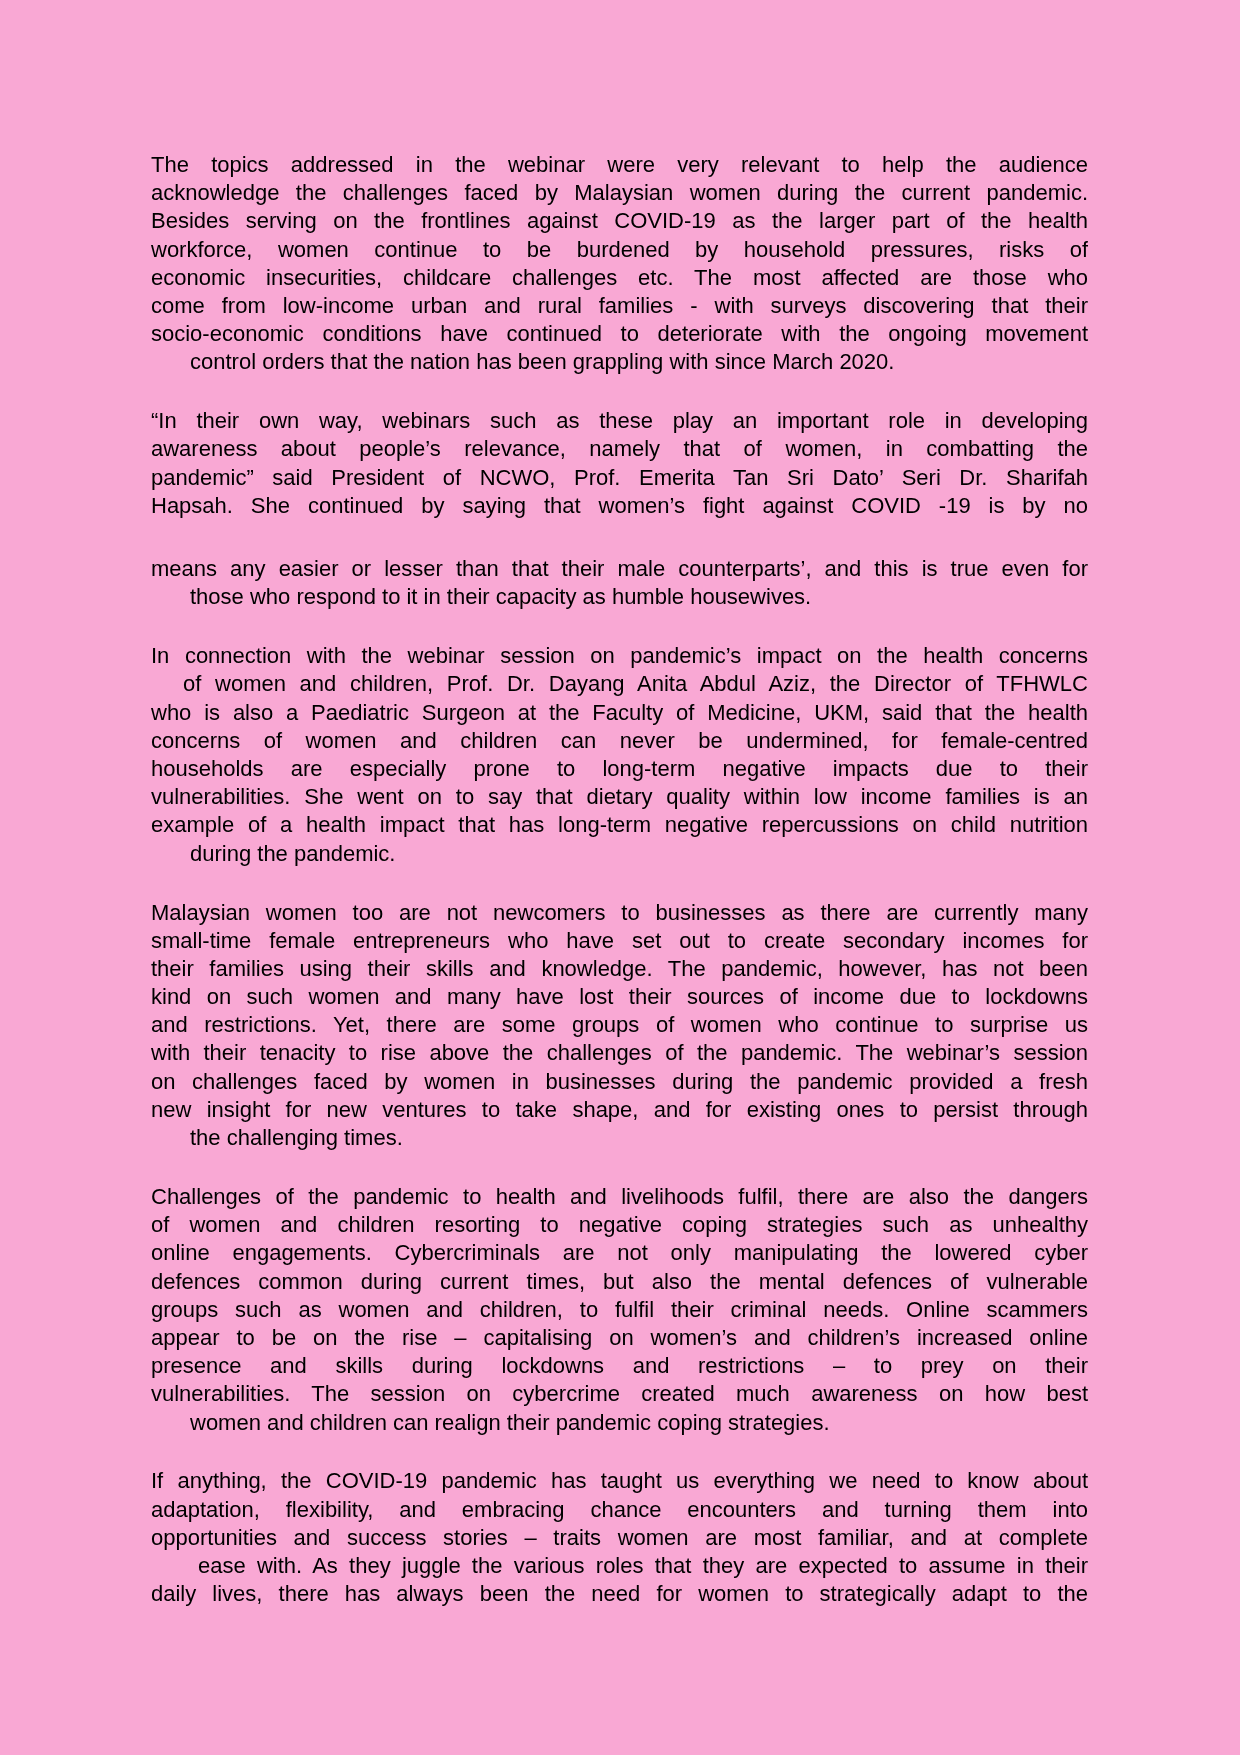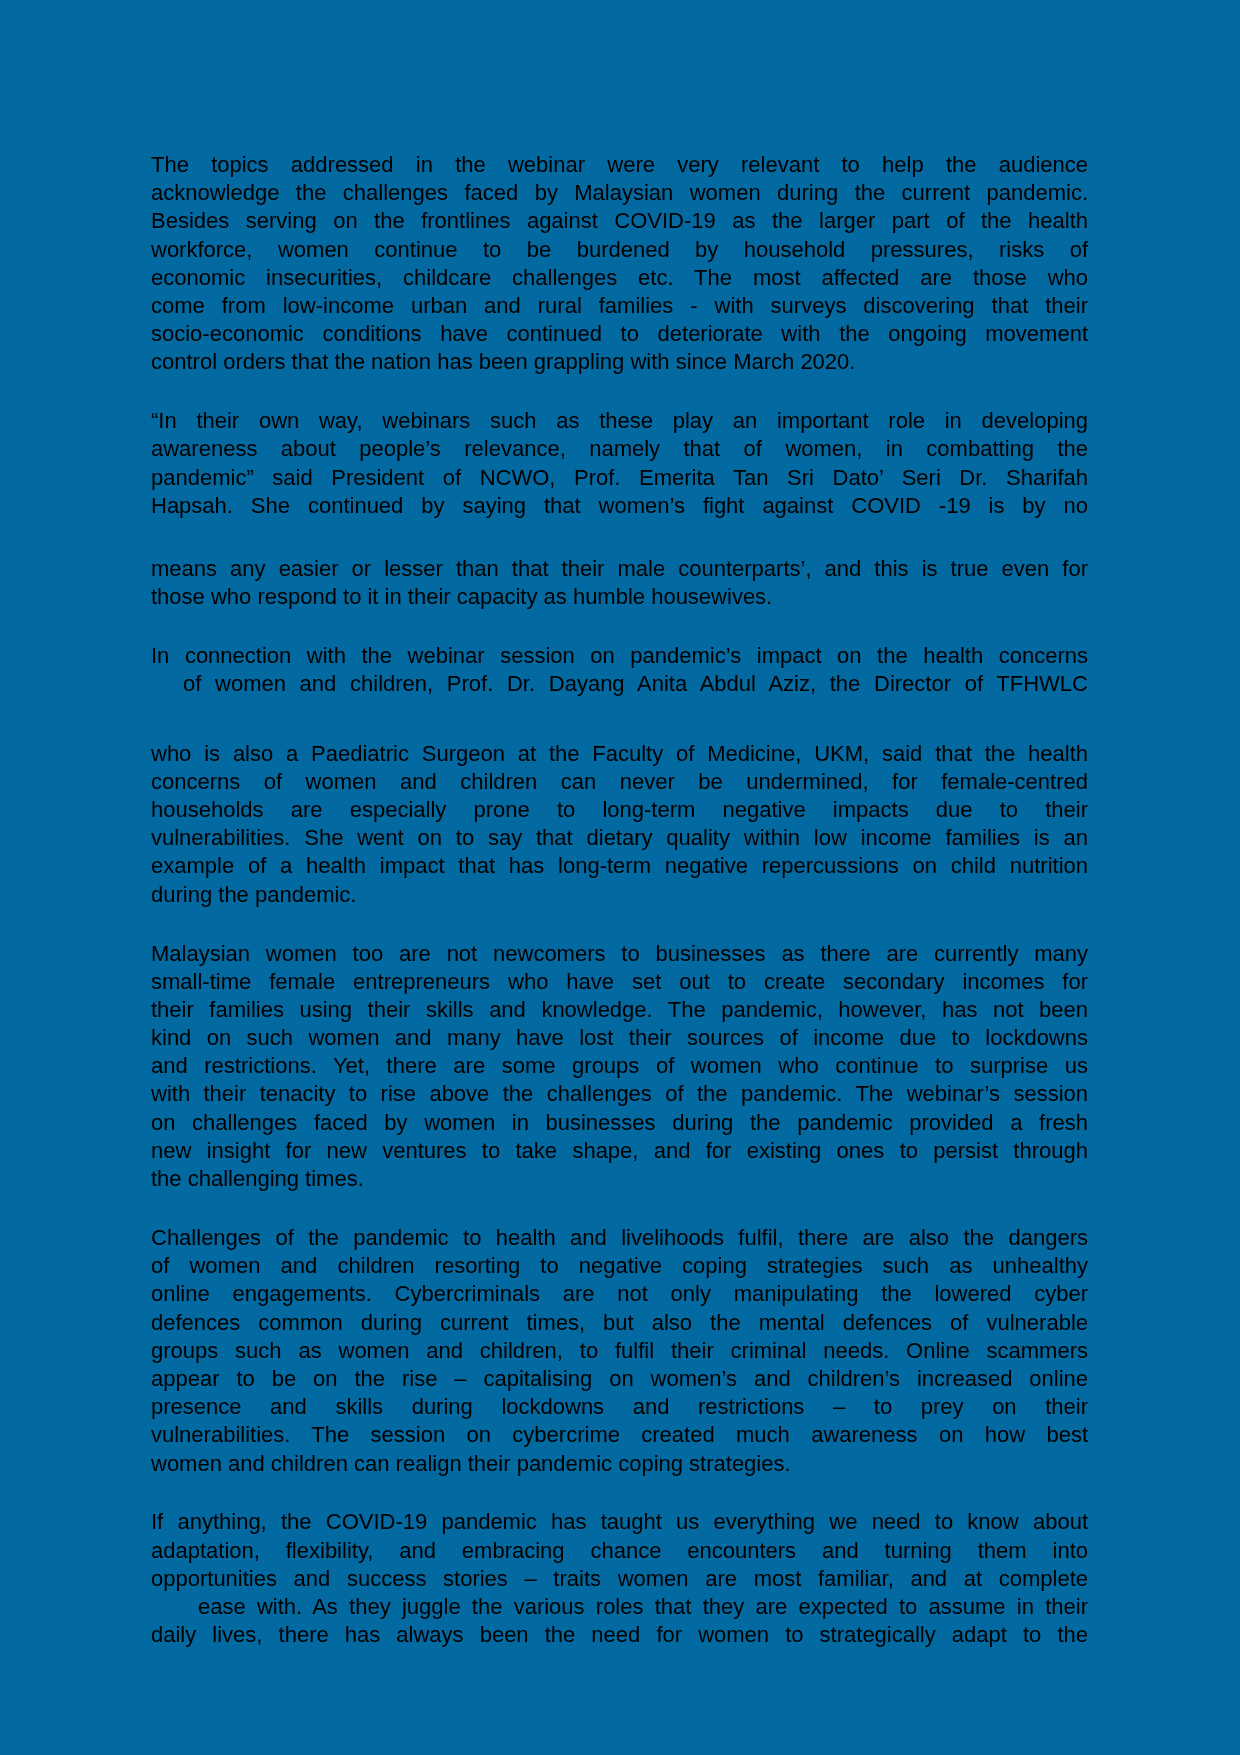--- a/index.html
+++ b/index.html
@@ -12,21 +12,21 @@
       height: 1755px;
       position: relative;
       overflow: hidden;
     }
     .page {
       position: absolute;
       left: 0;
       top: 0;
       width: 1240px;
       height: 1755px;
-      background: #0369a1;
+      background: #f9a8d4;
     }
     .body-text {
       position: absolute;
       left: 151px;
       top: 151px;
       width: 937px;
       font-family: "Liberation Sans", sans-serif;
       font-size: 22px;
       color: #000000;
     }
@@ -37,20 +37,21 @@
       display: block;
       height: 28.2px;
       line-height: 28.2px;
       white-space: nowrap;
       text-align: justify;
       text-align-last: justify;
     }
     .line.last {
       text-align: left;
       text-align-last: left;
+      margin-left: 39px;
     }
   </style>
 </head>
 <body>
 
 <div class="page">
   <div class="body-text">
 
     <p class="para">
       <span class="line" style="white-space: normal; overflow: hidden;">The topics addressed in the webinar were very relevant to help the audience</span>
@@ -68,21 +69,21 @@
       <span class="line" style="white-space: normal; overflow: hidden;">awareness about people’s relevance, namely that of women, in combatting the</span>
       <span class="line" style="white-space: normal; overflow: hidden;">pandemic” said President of NCWO, Prof. Emerita Tan Sri Dato’ Seri Dr. Sharifah</span>
       <span class="line" style="white-space: normal; overflow: hidden;">Hapsah. She continued by saying that women’s fight against COVID -19 is by no</span>
       <span class="line" style="white-space: normal; overflow: hidden; margin-top: 35px;">means any easier or lesser than that their male counterparts’, and this is true even for</span>
       <span class="line last" style="white-space: normal; overflow: hidden;">those who respond to it in their capacity as humble housewives.</span>
     </p>
 
     <p class="para">
       <span class="line" style="white-space: normal; overflow: hidden;">In connection with the webinar session on pandemic’s impact on the health concerns</span>
       <span class="line" style="white-space: normal; overflow: hidden; margin-left: 32px;">of women and children, Prof. Dr. Dayang Anita Abdul Aziz, the Director of TFHWLC</span>
-      <span class="line" style="white-space: normal; overflow: hidden; margin-top: 41px;">who is also a Paediatric Surgeon at the Faculty of Medicine, UKM, said that the health</span>
+      <span class="line" style="white-space: normal; overflow: hidden;">who is also a Paediatric Surgeon at the Faculty of Medicine, UKM, said that the health</span>
       <span class="line" style="white-space: normal; overflow: hidden;">concerns of women and children can never be undermined, for female-centred</span>
       <span class="line" style="white-space: normal; overflow: hidden;">households are especially prone to long-term negative impacts due to their</span>
       <span class="line" style="white-space: normal; overflow: hidden;">vulnerabilities. She went on to say that dietary quality within low income families is an</span>
       <span class="line" style="white-space: normal; overflow: hidden;">example of a health impact that has long-term negative repercussions on child nutrition</span>
       <span class="line last" style="white-space: normal; overflow: hidden;">during the pandemic.</span>
     </p>
 
     <p class="para">
       <span class="line" style="white-space: normal; overflow: hidden;">Malaysian women too are not newcomers to businesses as there are currently many</span>
       <span class="line" style="white-space: normal; overflow: hidden;">small-time female entrepreneurs who have set out to create secondary incomes for</span>

